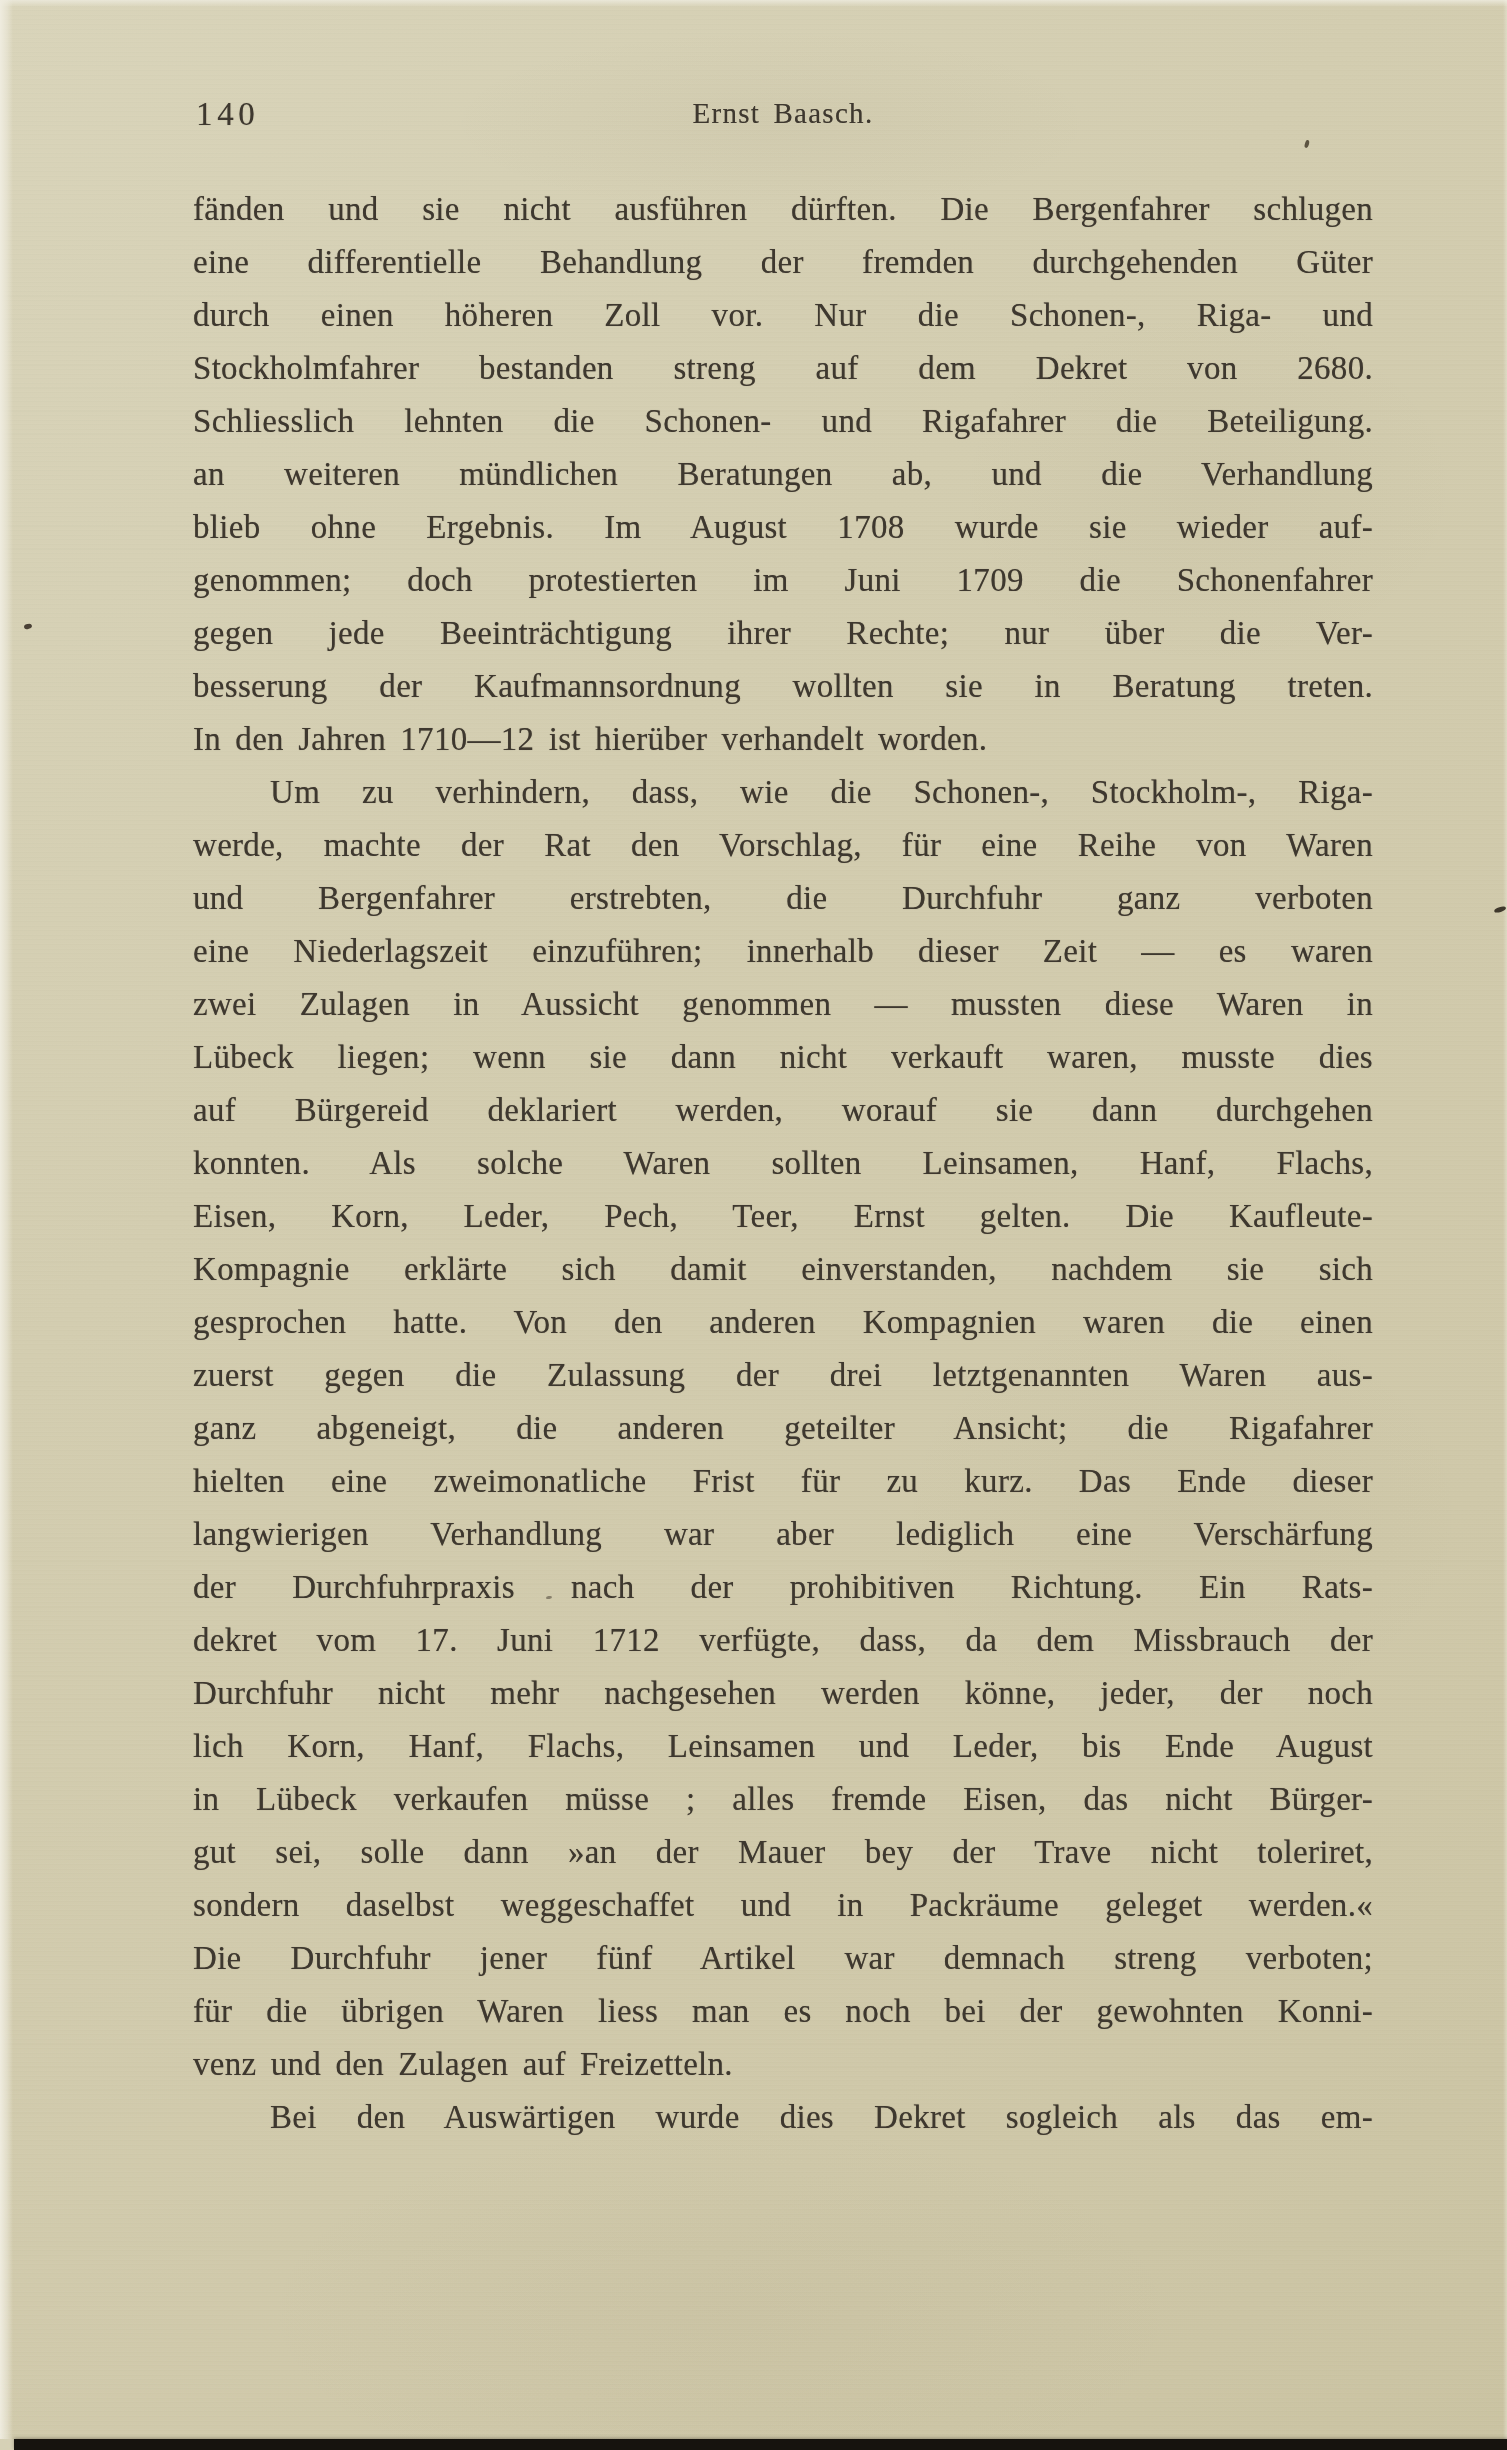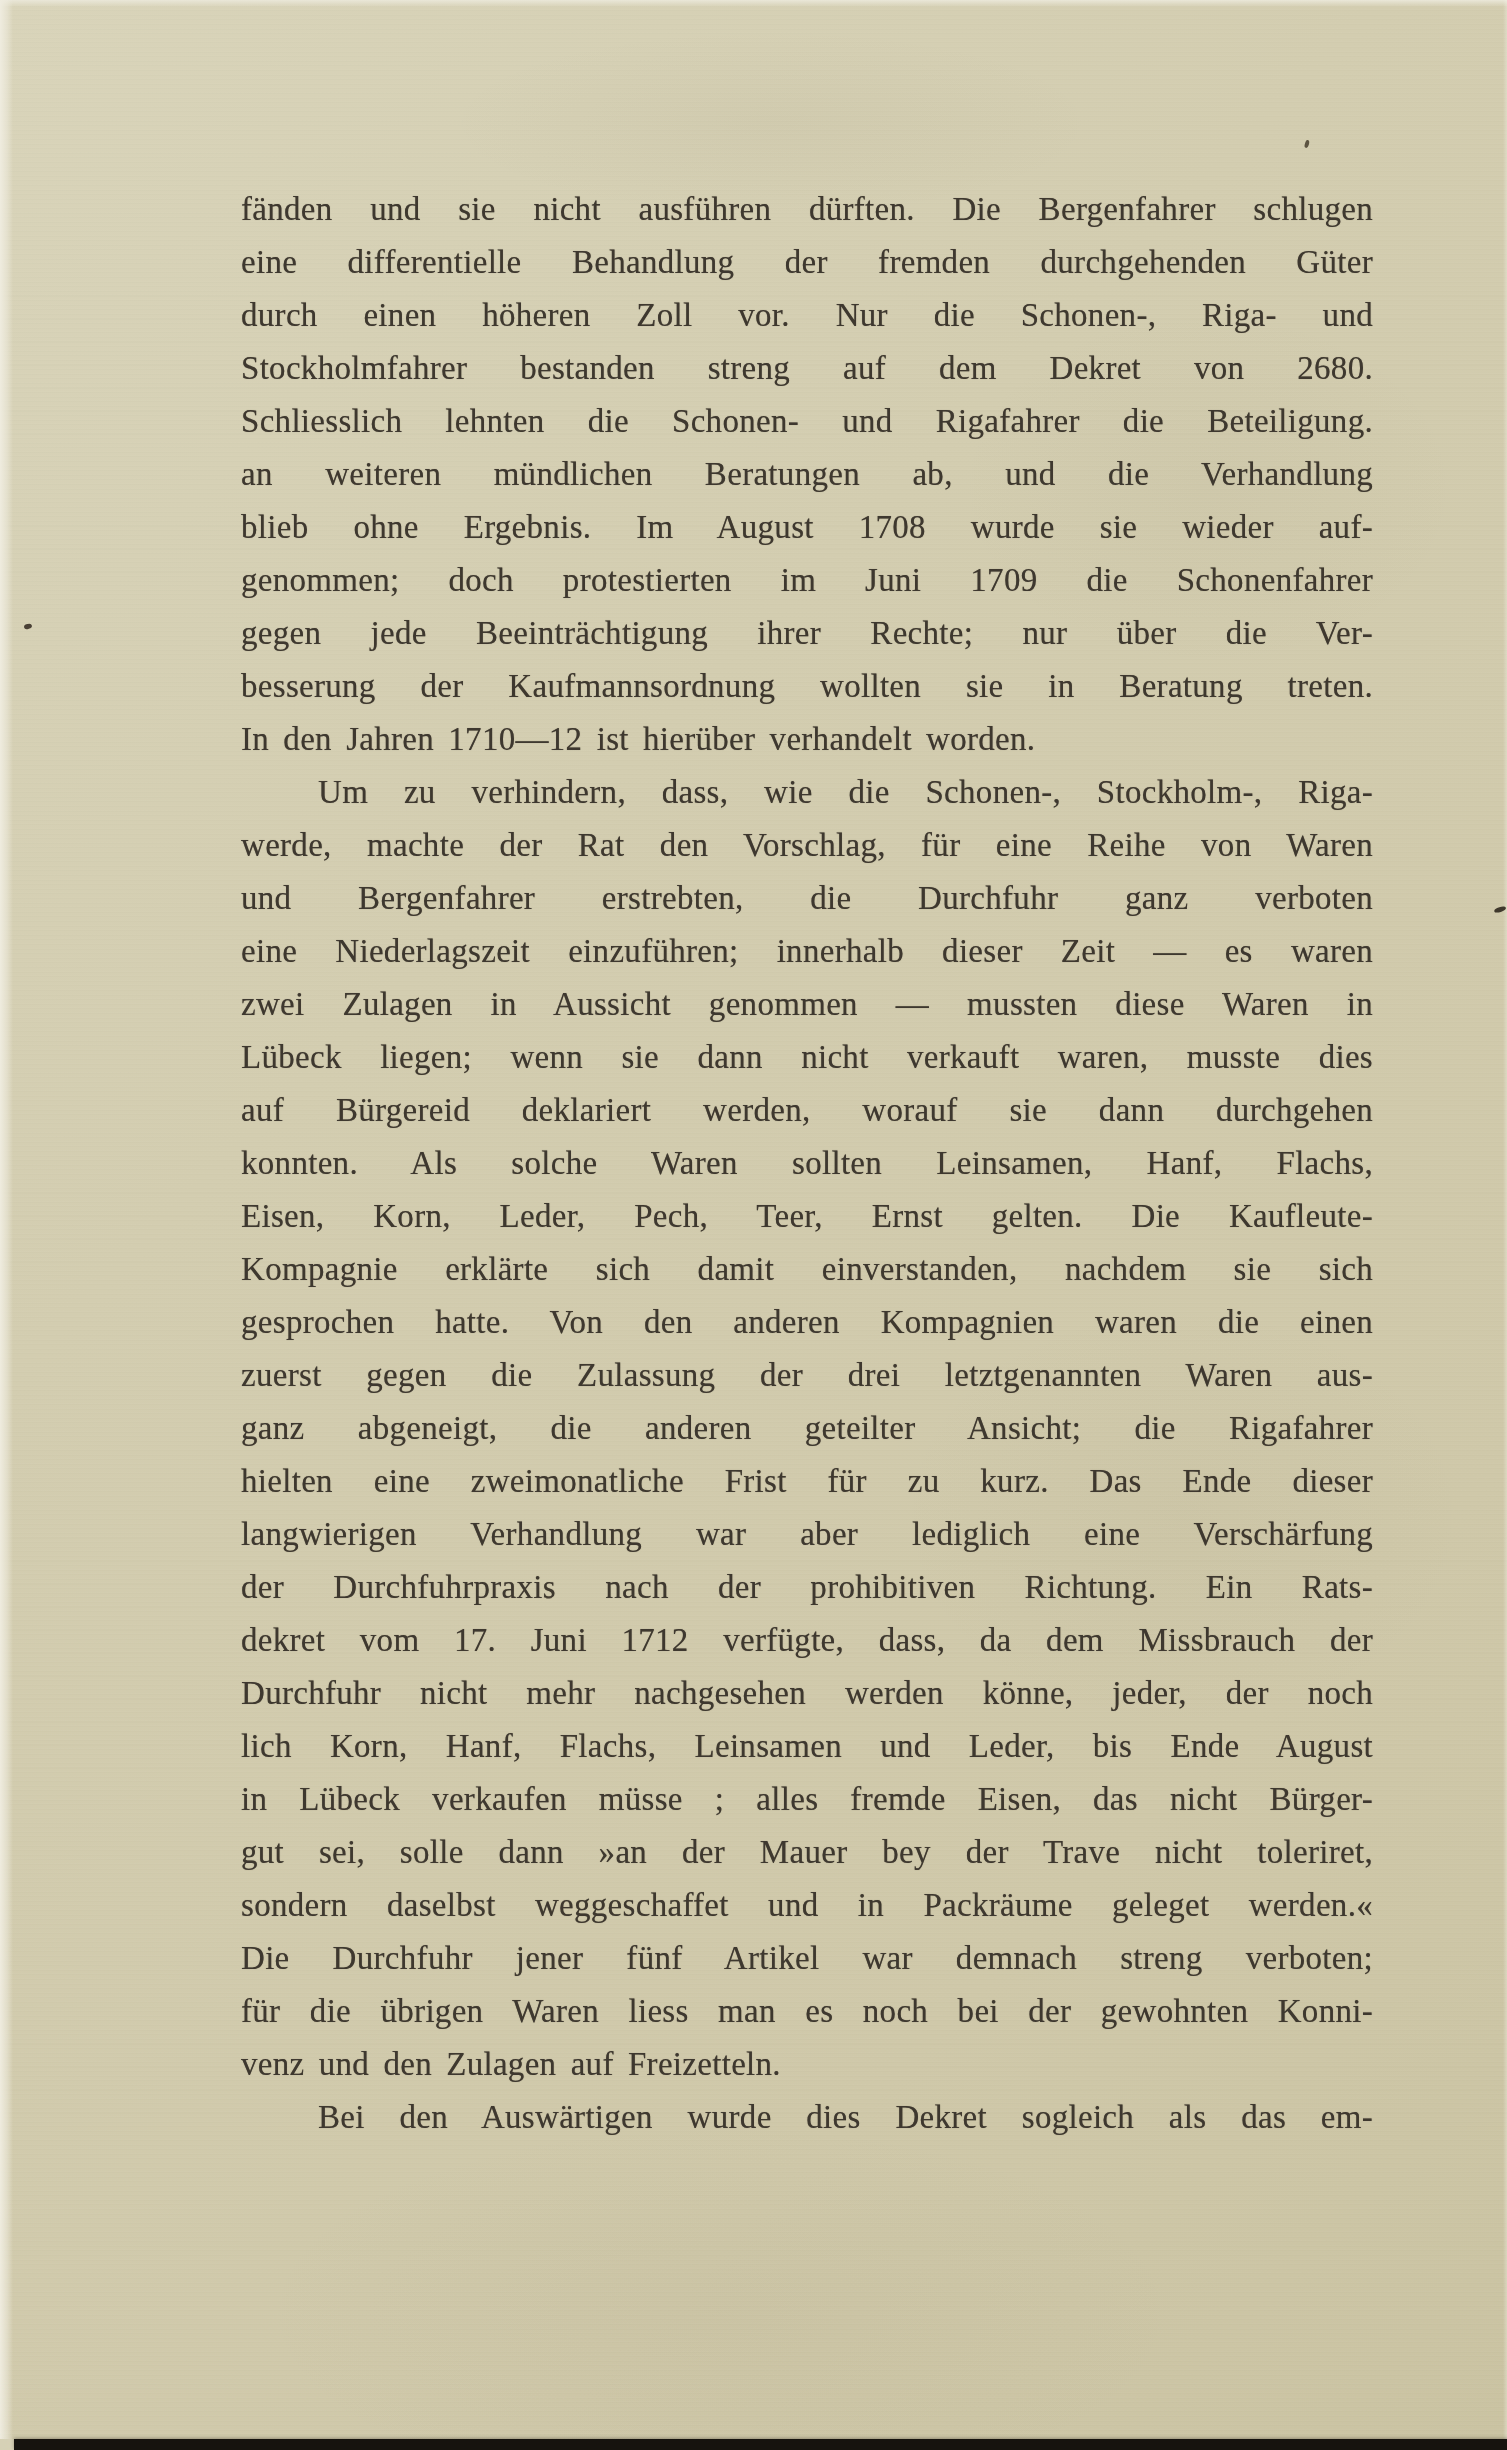--- a/index.html
+++ b/index.html
@@ -33,38 +33,42 @@
   .running-head{position:absolute;left:0;right:0;top:1px;text-align:center;font-size:29px;
     letter-spacing:1.3px;word-spacing:4.6px;text-shadow:0 0 0.6px rgba(55,48,38,0.5);}
 
   .textblock{
     position:absolute;left:193px;top:183px;width:1180px;
     font-size:33px;line-height:53px;color:#3e382f;
     letter-spacing:0.3px;
     text-shadow:0 0 0.7px rgba(52,45,35,0.55);
     hyphens:none;
   }
-  .line{text-align:justify;text-align-last:justify;margin-left:48px;}
+  .line{text-align:justify;text-align-last:justify;}
   .line.nojust{text-align-last:left;word-spacing:5.7px;}
   .line.indent{text-indent:77px;}
 
   .ink-speck{position:absolute;background:#4a4136;border-radius:50%;}
   .speck-a{left:24px;top:624px;width:7.7px;height:5.1px;transform:rotate(-14deg);}
   .speck-b{left:1494px;top:907px;width:12.3px;height:4.6px;transform:rotate(-18deg);background:#3f382c;}
   .speck-c{left:1305px;top:140px;width:4.1px;height:7.7px;transform:rotate(18deg);background:rgba(72,62,46,0.85);border-radius:40% 60% 50% 50%;}
   .speck-d{left:546px;top:1596px;width:5.7px;height:3.1px;opacity:0.55;transform:rotate(-8deg);}
 </style>
 </head>
 <body>
 
 <div class="page">
   <div class="edge-top"></div>
   <div class="edge-left"></div>
   <div class="edge-right"></div>
 
+  <div class="header">
+    <span class="pagenum">140</span>
+    <span class="running-head">Ernst Baasch.</span>
+  </div>
 
   <div class="textblock" id="textblock">
       <div class="line">fänden und sie nicht ausführen dürften. Die Bergenfahrer schlugen</div>
       <div class="line">eine differentielle Behandlung der fremden durchgehenden Güter</div>
       <div class="line">durch einen höheren Zoll vor. Nur die Schonen-, Riga- und</div>
       <div class="line">Stockholmfahrer bestanden streng auf dem Dekret von 2680.</div>
       <div class="line">Schliesslich lehnten die Schonen- und Rigafahrer die Beteiligung.</div>
       <div class="line">an weiteren mündlichen Beratungen ab, und die Verhandlung</div>
       <div class="line">blieb ohne Ergebnis. Im August 1708 wurde sie wieder auf-</div>
       <div class="line">genommen; doch protestierten im Juni 1709 die Schonenfahrer</div>

